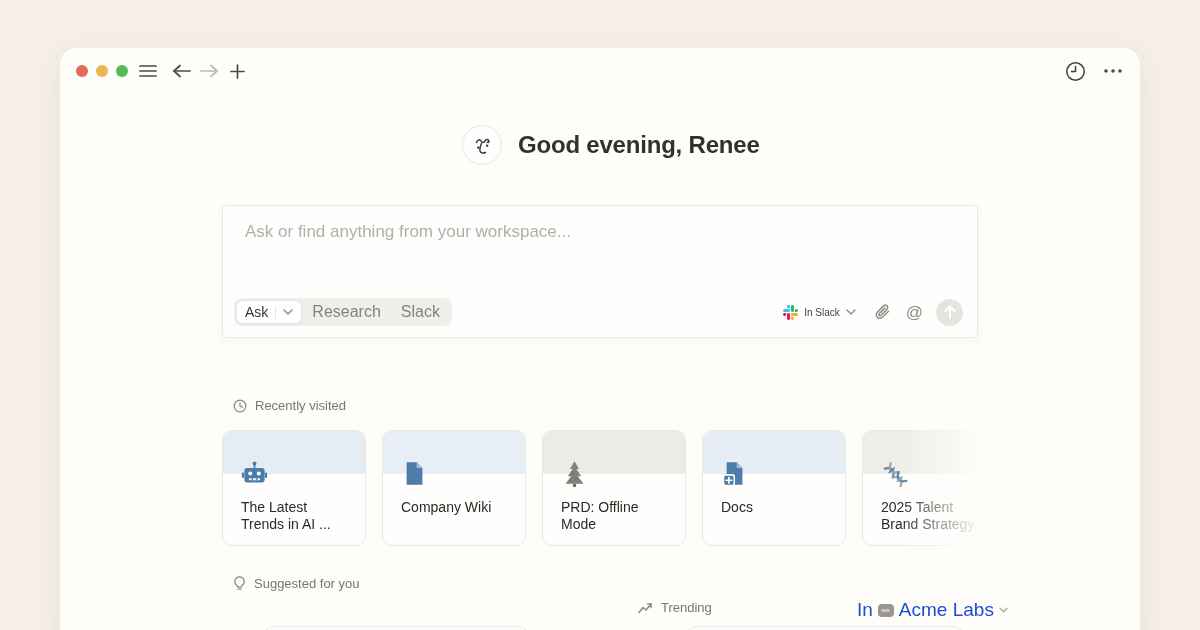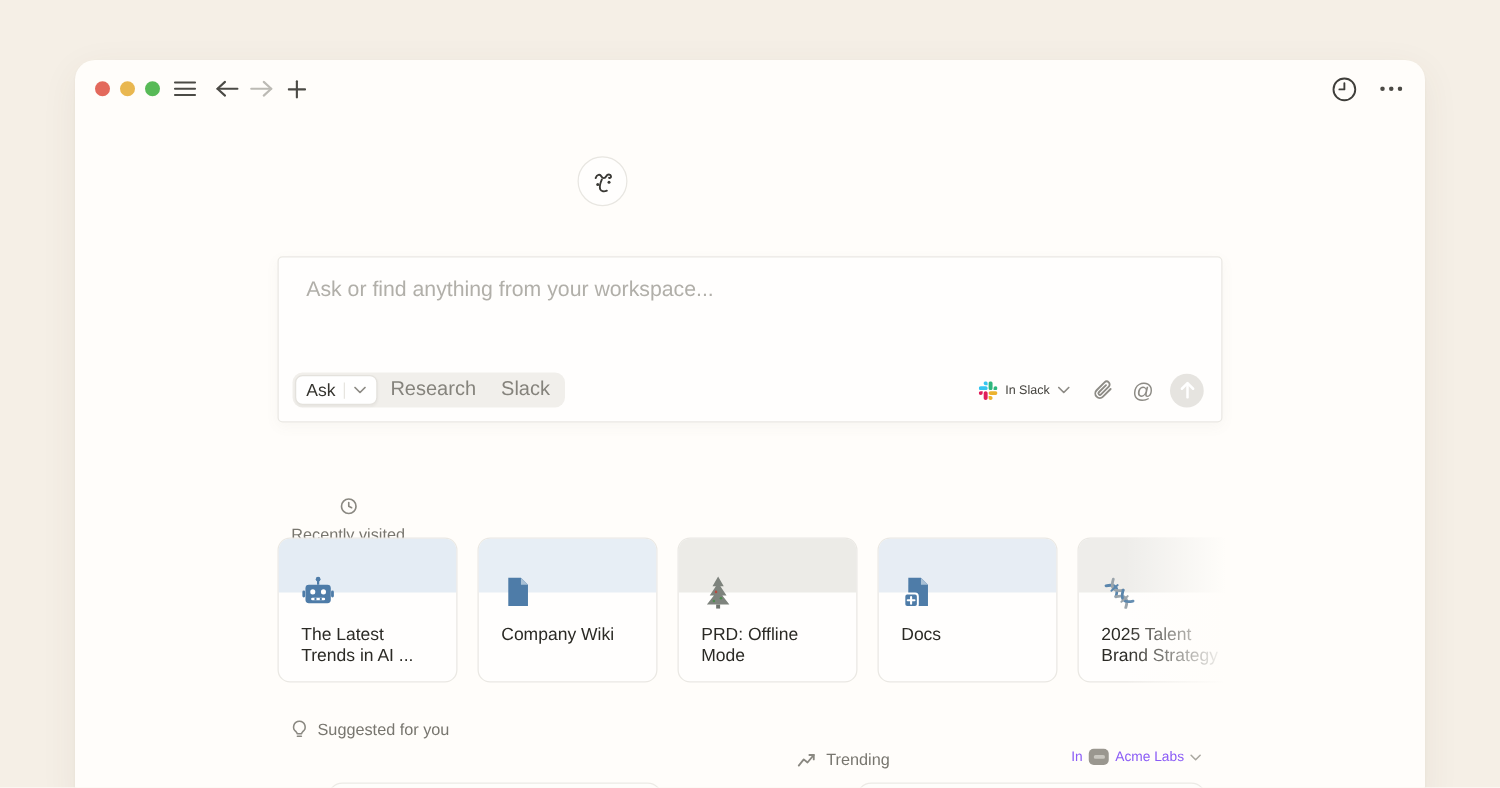--- a/index.html
+++ b/index.html
@@ -75,21 +75,21 @@
   .card-title {
     position:absolute; left:18px; right:14px; top:68px;
     font-size:14px; line-height:17px; color:#2b2a25;
   }
   .fade {
     position:absolute; left:840px; top:374px; width:112px; height:134px;
     background:linear-gradient(to right, rgba(255,253,250,0) 0%, #fffdfa 72%, #fffdfa 100%);
     pointer-events:none; z-index:3;
   }
   .ws { position:absolute; display:flex; align-items:center; gap:5px; cursor:pointer; }
-  .ws .t { font-size:11px; font-weight:500; color:#8b5cf6; }
+  .ws .t { font-size:19px; font-weight:500; color:#1d4ed8; }
   .ws-badge {
     width:16px; height:13px; border-radius:4px; background:#9a978f;
     display:flex; align-items:center; justify-content:center;
   }
   .ws-badge i { display:block; width:9px; height:3px; border-radius:1.5px; background:#c9c7c0; }
   .sliver {
     position:absolute; height:30px; background:#fefdfb;
     border:1px solid #eceae5; border-radius:12px 12px 0 0;
   }
 </style>
@@ -156,20 +156,21 @@
     <span class="face-circle">
       <svg width="24" height="24" viewBox="0 0 24 24">
         <g fill="none" stroke="#3a3935" stroke-width="1.5" stroke-linecap="round">
           <path d="M6.5 9.5 C7.5 6.5 10 6 11 8 C12 10 14 10 15 8 C16 6 18.5 6.2 18.8 8 C19 9.2 18 9.8 17.2 9.2"></path>
           <path d="M11.5 10.5 C10.2 13.5 9.2 16.5 10.2 18.5 C11 20.2 13.5 20.5 15.5 19.5"></path>
         </g>
         <circle cx="17.2" cy="12.8" r="1.2" fill="#3a3935"></circle>
         <circle cx="8.2" cy="14.6" r="1.2" fill="#3a3935"></circle>
       </svg>
     </span>
+    <span class="greet-title">Good evening, Renee</span>
   </div>
 
   <div class="composer">
     <span class="placeholder">Ask or find anything from your workspace...</span>
     <div class="composer-bar">
       <div class="modes">
         <span class="mode-ask">
           <span class="lbl">Ask</span>
           <span class="div"></span>
           <svg width="10" height="6" viewBox="0 0 10 6">
@@ -208,21 +209,21 @@
             <g stroke="#ffffff" stroke-width="2" stroke-linecap="round" stroke-linejoin="round" fill="none">
               <line x1="6" y1="13" x2="6" y2="2"></line>
                 <polyline points="1.5,6 6,1.5 10.5,6"></polyline>
             </g>
           </svg>
         </span>
       </div>
     </div>
   </div>
 
-  <div class="sec-head" style="left:173px; top:350px;flex-direction:column;">
+  <div class="sec-head" style="left:173px; top:350px;">
     <svg width="14" height="14" viewBox="0 0 14 14">
       <circle cx="7" cy="7" r="5.8" fill="none" stroke="#8a8881" stroke-width="1.3"></circle>
       <polyline points="7,4 7,7 9.3,8.2" fill="none" stroke="#8a8881" stroke-width="1.3" stroke-linecap="round" stroke-linejoin="round"></polyline>
     </svg>
     <span class="t">Recently visited</span>
   </div>
 
   <div class="cards">
     <div class="card">
       <div class="band b1"></div>

